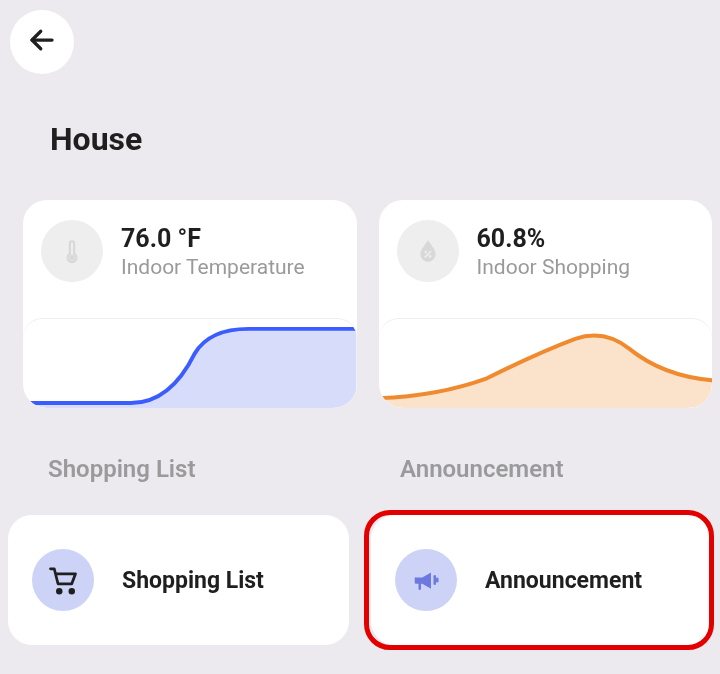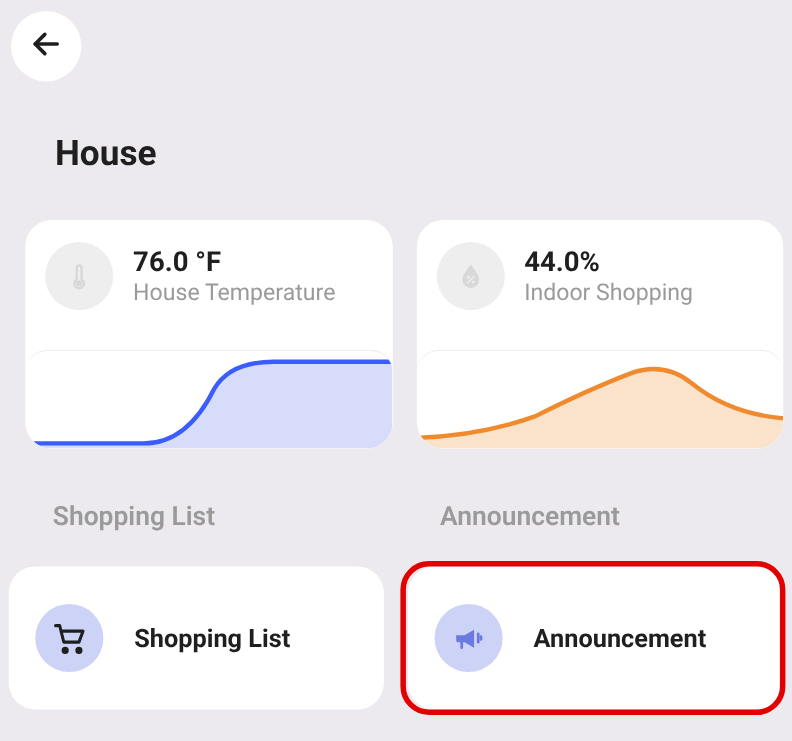--- a/index.html
+++ b/index.html
@@ -144,21 +144,21 @@
   <div class="sensor-card">
     <div class="sensor-head">
       <div class="icon-circle">
         <svg width="26" height="26" viewBox="0 0 24 24" fill="none" stroke="#d8d8d8" stroke-width="2" stroke-linecap="round" stroke-linejoin="round">
           <path d="M14 14.76V5a2 2 0 0 0-4 0v9.76a4 4 0 1 0 4 0z"></path>
           <circle cx="12" cy="18" r="1.6" fill="#d8d8d8"></circle>
         </svg>
       </div>
       <div>
         <div class="sensor-value">76.0 °F</div>
-        <div class="sensor-label">House Temperature</div>
+        <div class="sensor-label">Indoor Temperature</div>
       </div>
     </div>
     <div class="spark-wrap">
       <svg viewBox="0 0 340 90" preserveAspectRatio="none">
         <path d="M0,85 L110,85 Q150,85 175,35 Q190,10 230,10 L340,10 L340,90 L0,90 Z" fill="#d6dcf9"></path>
         <path d="M0,85 L110,85 Q150,85 175,35 Q190,10 230,10 L340,10" fill="none" stroke="#3b5cff" stroke-width="4"></path>
       </svg>
     </div>
   </div>
 
@@ -166,21 +166,21 @@
     <div class="sensor-head">
       <div class="icon-circle">
         <svg width="26" height="26" viewBox="0 0 24 24" fill="#d8d8d8">
           <path d="M12 2 C8 8 5 11 5 15 a7 7 0 0 0 14 0 c0-4-3-7-7-13z"></path>
           <circle cx="10" cy="13" r="1.2" fill="#eeeeee"></circle>
           <circle cx="14" cy="17" r="1.2" fill="#eeeeee"></circle>
           <line x1="9" y1="18" x2="15" y2="12" stroke="#eeeeee" stroke-width="1.4"></line>
         </svg>
       </div>
       <div>
-        <div class="sensor-value">44.0%</div>
+        <div class="sensor-value">60.8%</div>
         <div class="sensor-label">Indoor Shopping</div>
       </div>
     </div>
     <div class="spark-wrap">
       <svg viewBox="0 0 340 90" preserveAspectRatio="none">
         <path d="M0,80 Q60,78 110,60 Q160,35 200,20 Q230,10 255,30 Q290,58 340,62 L340,90 L0,90 Z" fill="#fbe3cb"></path>
         <path d="M0,80 Q60,78 110,60 Q160,35 200,20 Q230,10 255,30 Q290,58 340,62" fill="none" stroke="#f08a2e" stroke-width="4"></path>
       </svg>
     </div>
   </div>

